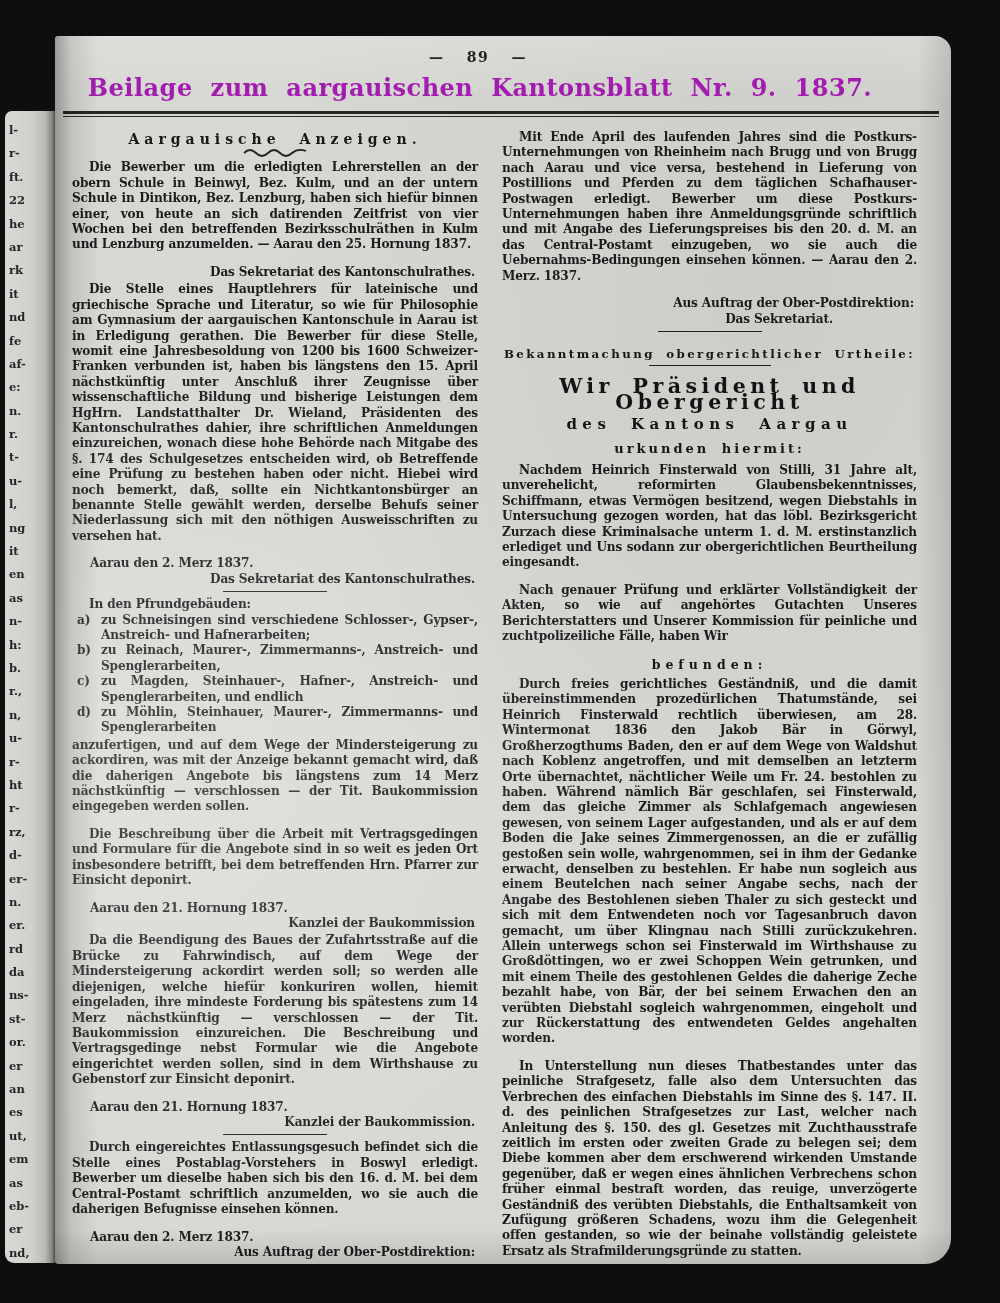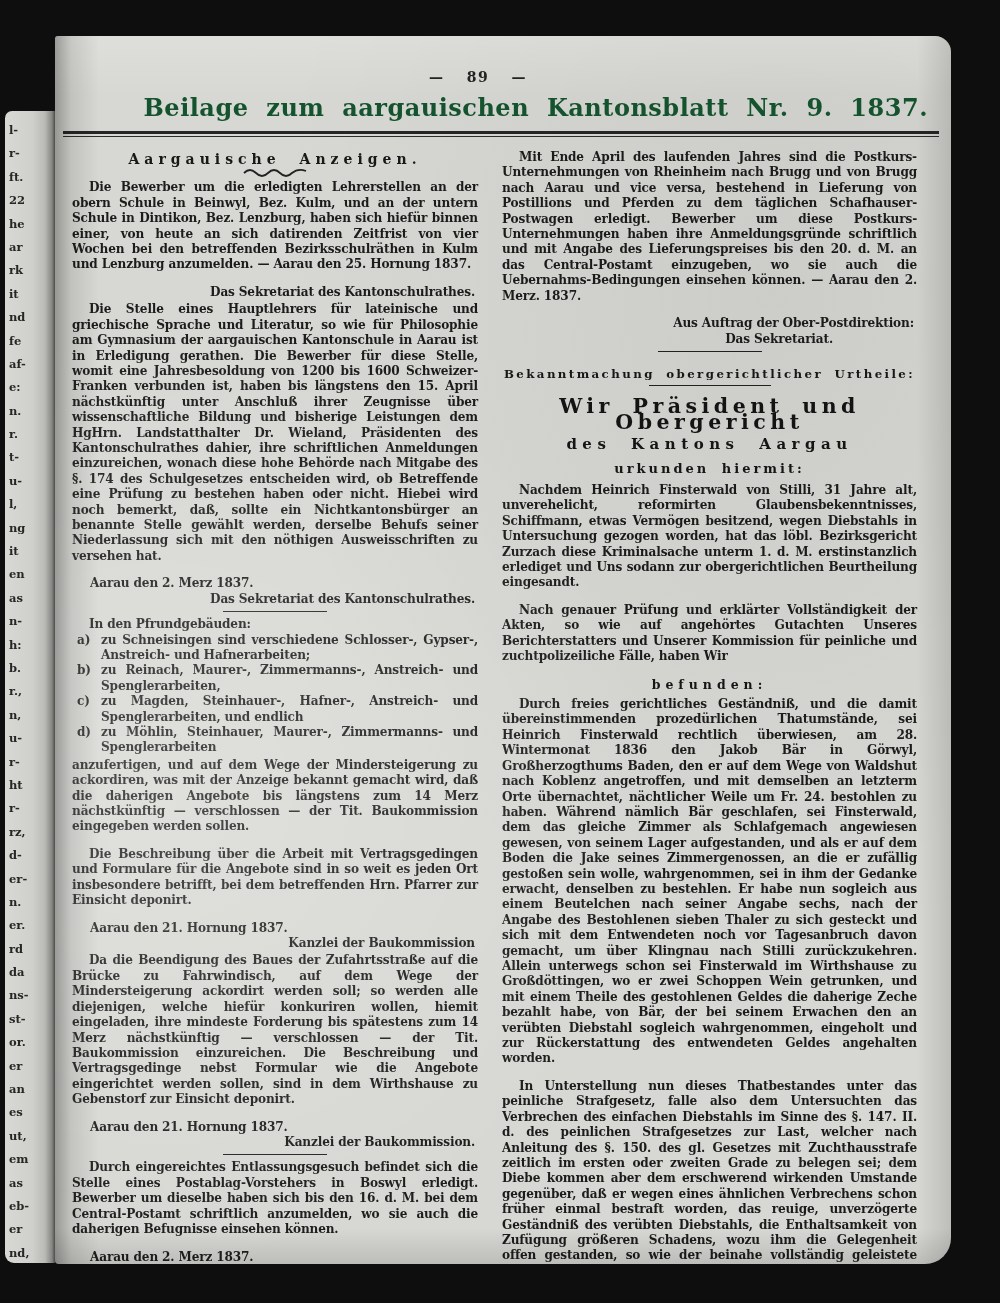--- a/index.html
+++ b/index.html
@@ -38,29 +38,29 @@
     background:
       linear-gradient(90deg, rgba(0,0,0,0.30) 0px, rgba(0,0,0,0.10) 16px, rgba(0,0,0,0) 44px),
       linear-gradient(270deg, rgba(0,0,0,0.12) 0px, rgba(0,0,0,0) 34px),
       linear-gradient(0deg, rgba(0,0,0,0.12) 0px, rgba(0,0,0,0) 36px),
       linear-gradient(180deg, rgba(255,255,255,0.18) 0px, rgba(0,0,0,0) 60px),
       radial-gradient(ellipse at 12% 62%, rgba(255,255,255,0.22), rgba(0,0,0,0) 45%),
       radial-gradient(ellipse at 80% 20%, rgba(0,0,0,0.05), rgba(0,0,0,0) 50%);
   }
 
   .pagenum {
-    margin-top:33px; text-align:center;
+    margin-top:13px; text-align:center;
     font:700 14px "DejaVu Serif", serif;
     letter-spacing:1.5px; word-spacing:16px; color:#222;
     transform:translateX(-25px);
   }
   .title {
-    margin:8px 0 0 0; text-align:right;
+    margin:8px 0 0 0; text-align:center;
     font:700 24px "DejaVu Serif", serif;
-    letter-spacing:0.5px; word-spacing:9px; color:#14532d;
+    letter-spacing:0.5px; word-spacing:9px; color:#a21caf;
     transform:translateX(-23px);
   }
   .rule2 {
     margin:9px 12px 0 8px; height:2px;
     border-top:3px solid #262626; border-bottom:1px solid #2c2c2c;
   }
 
   .cols {
     display:flex; margin-top:9px; padding:0 34px 0 17px; column-gap:24px;
     color:#1c1c1c;

